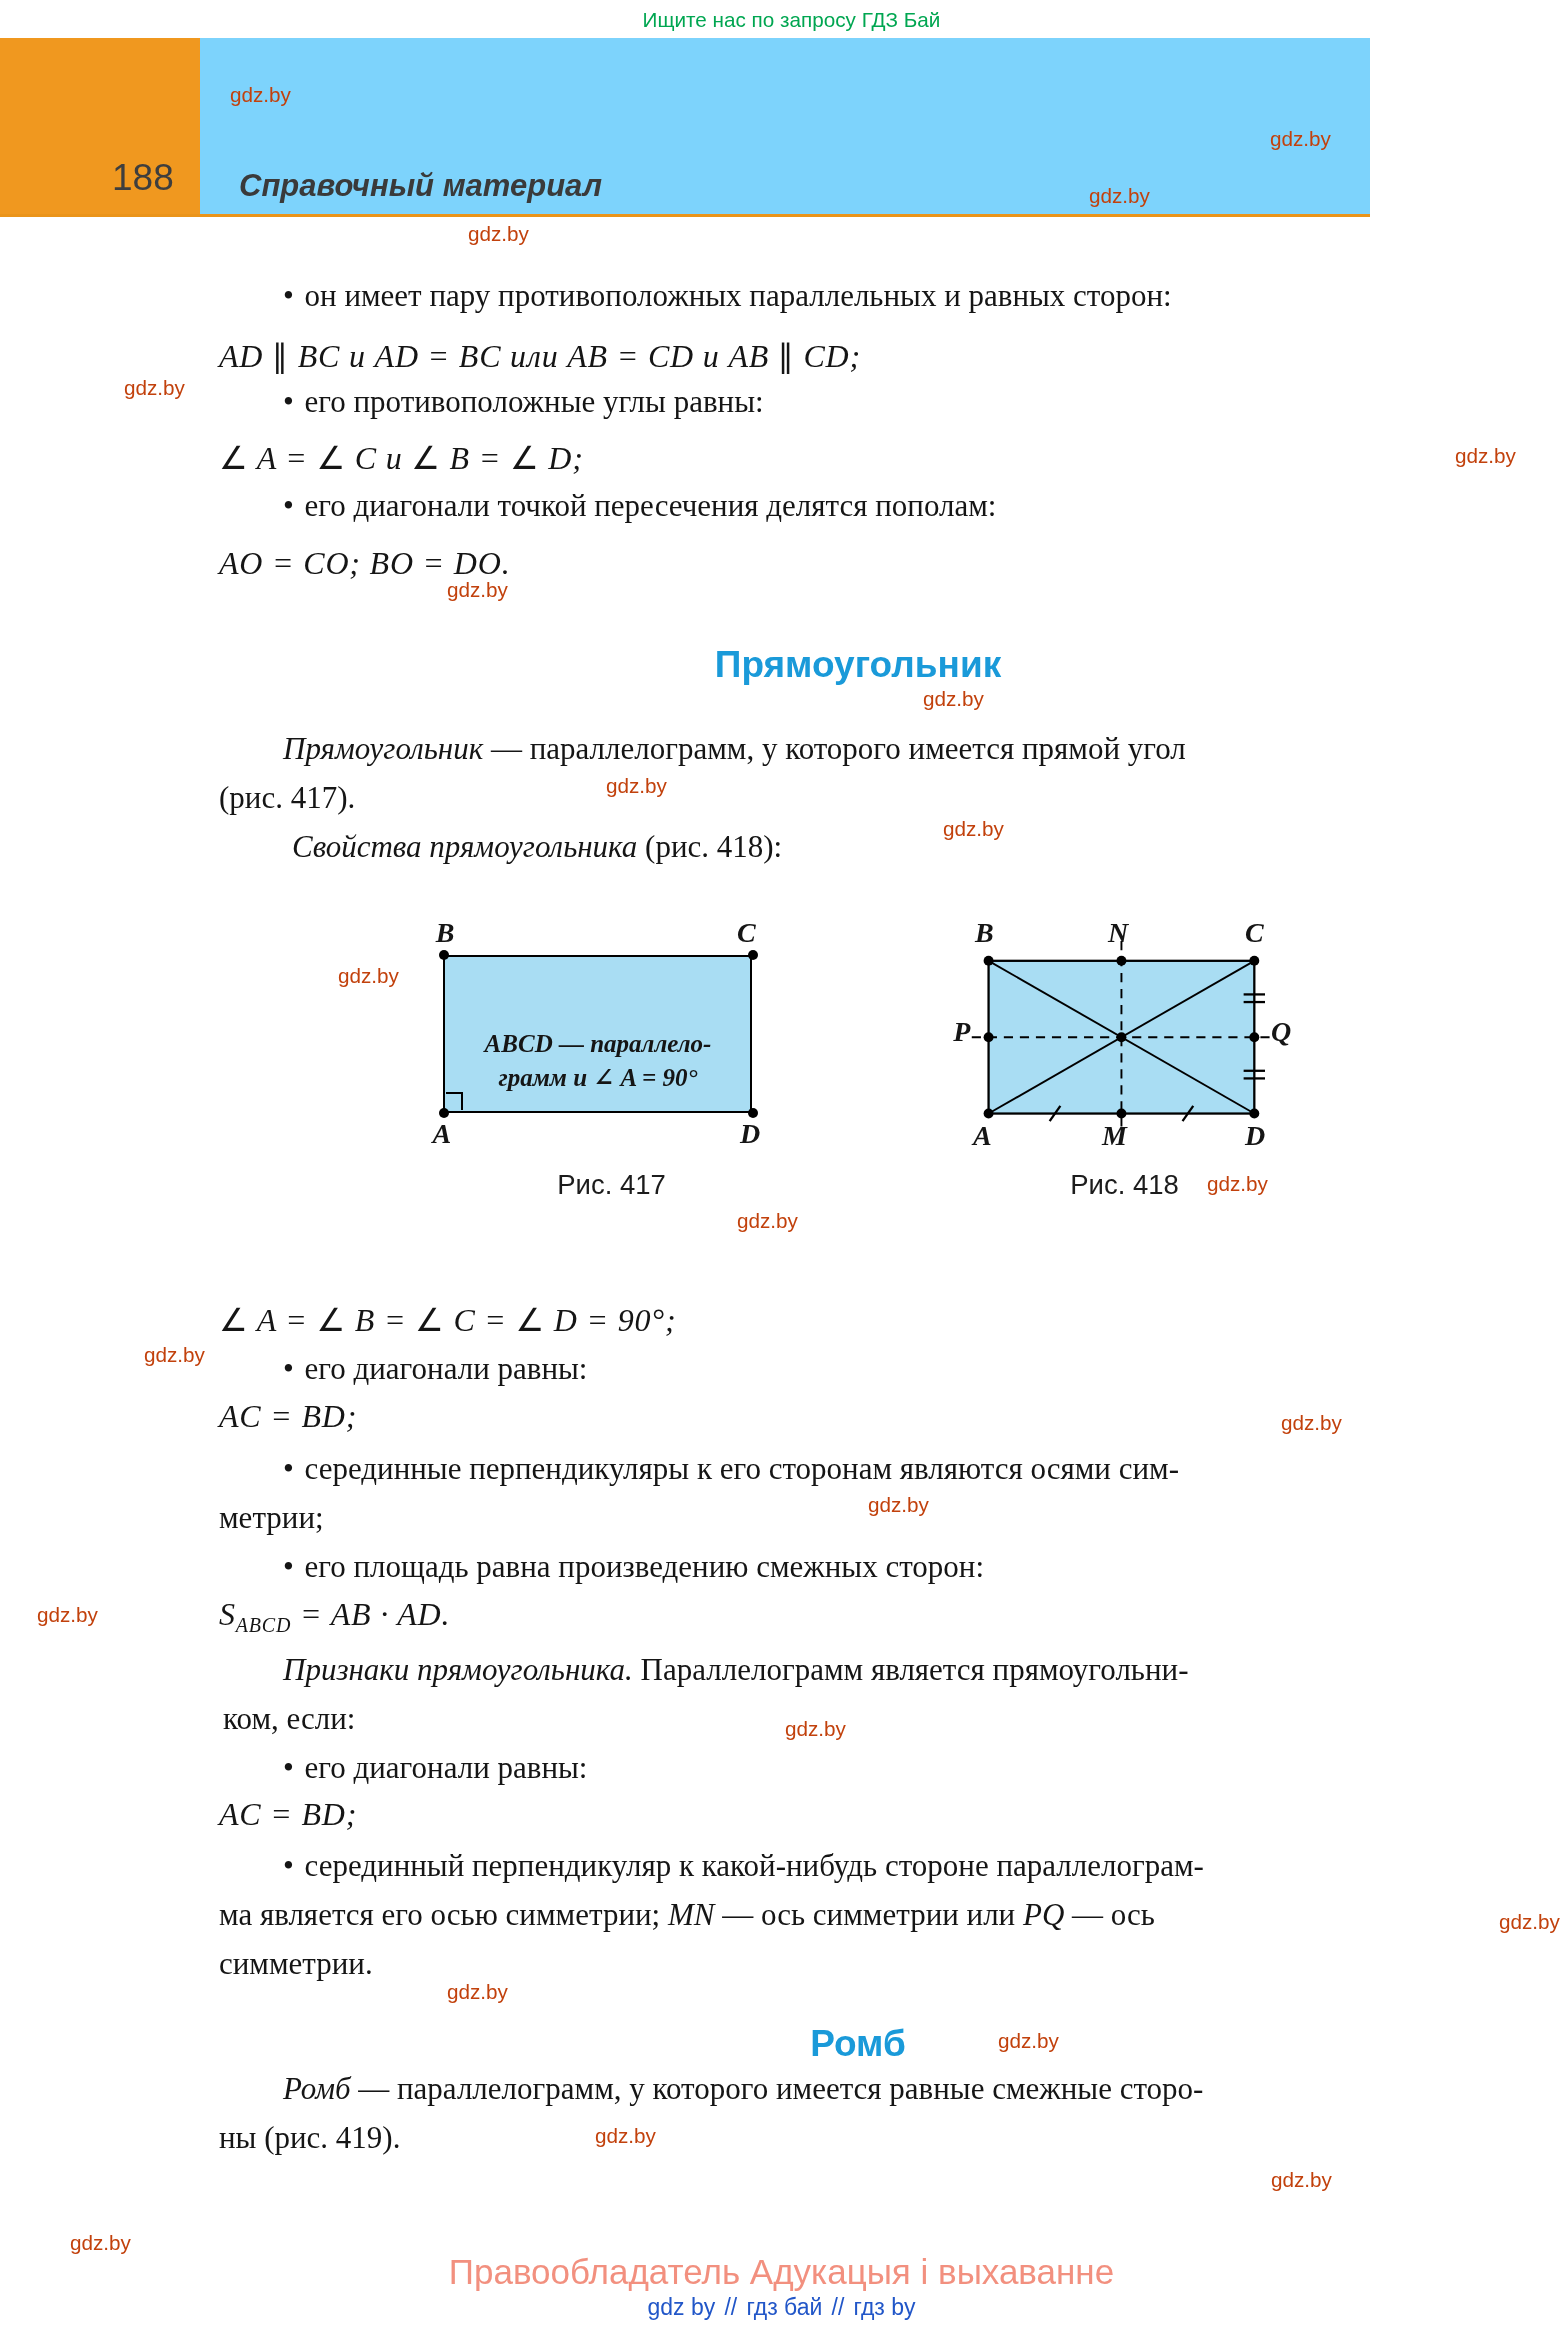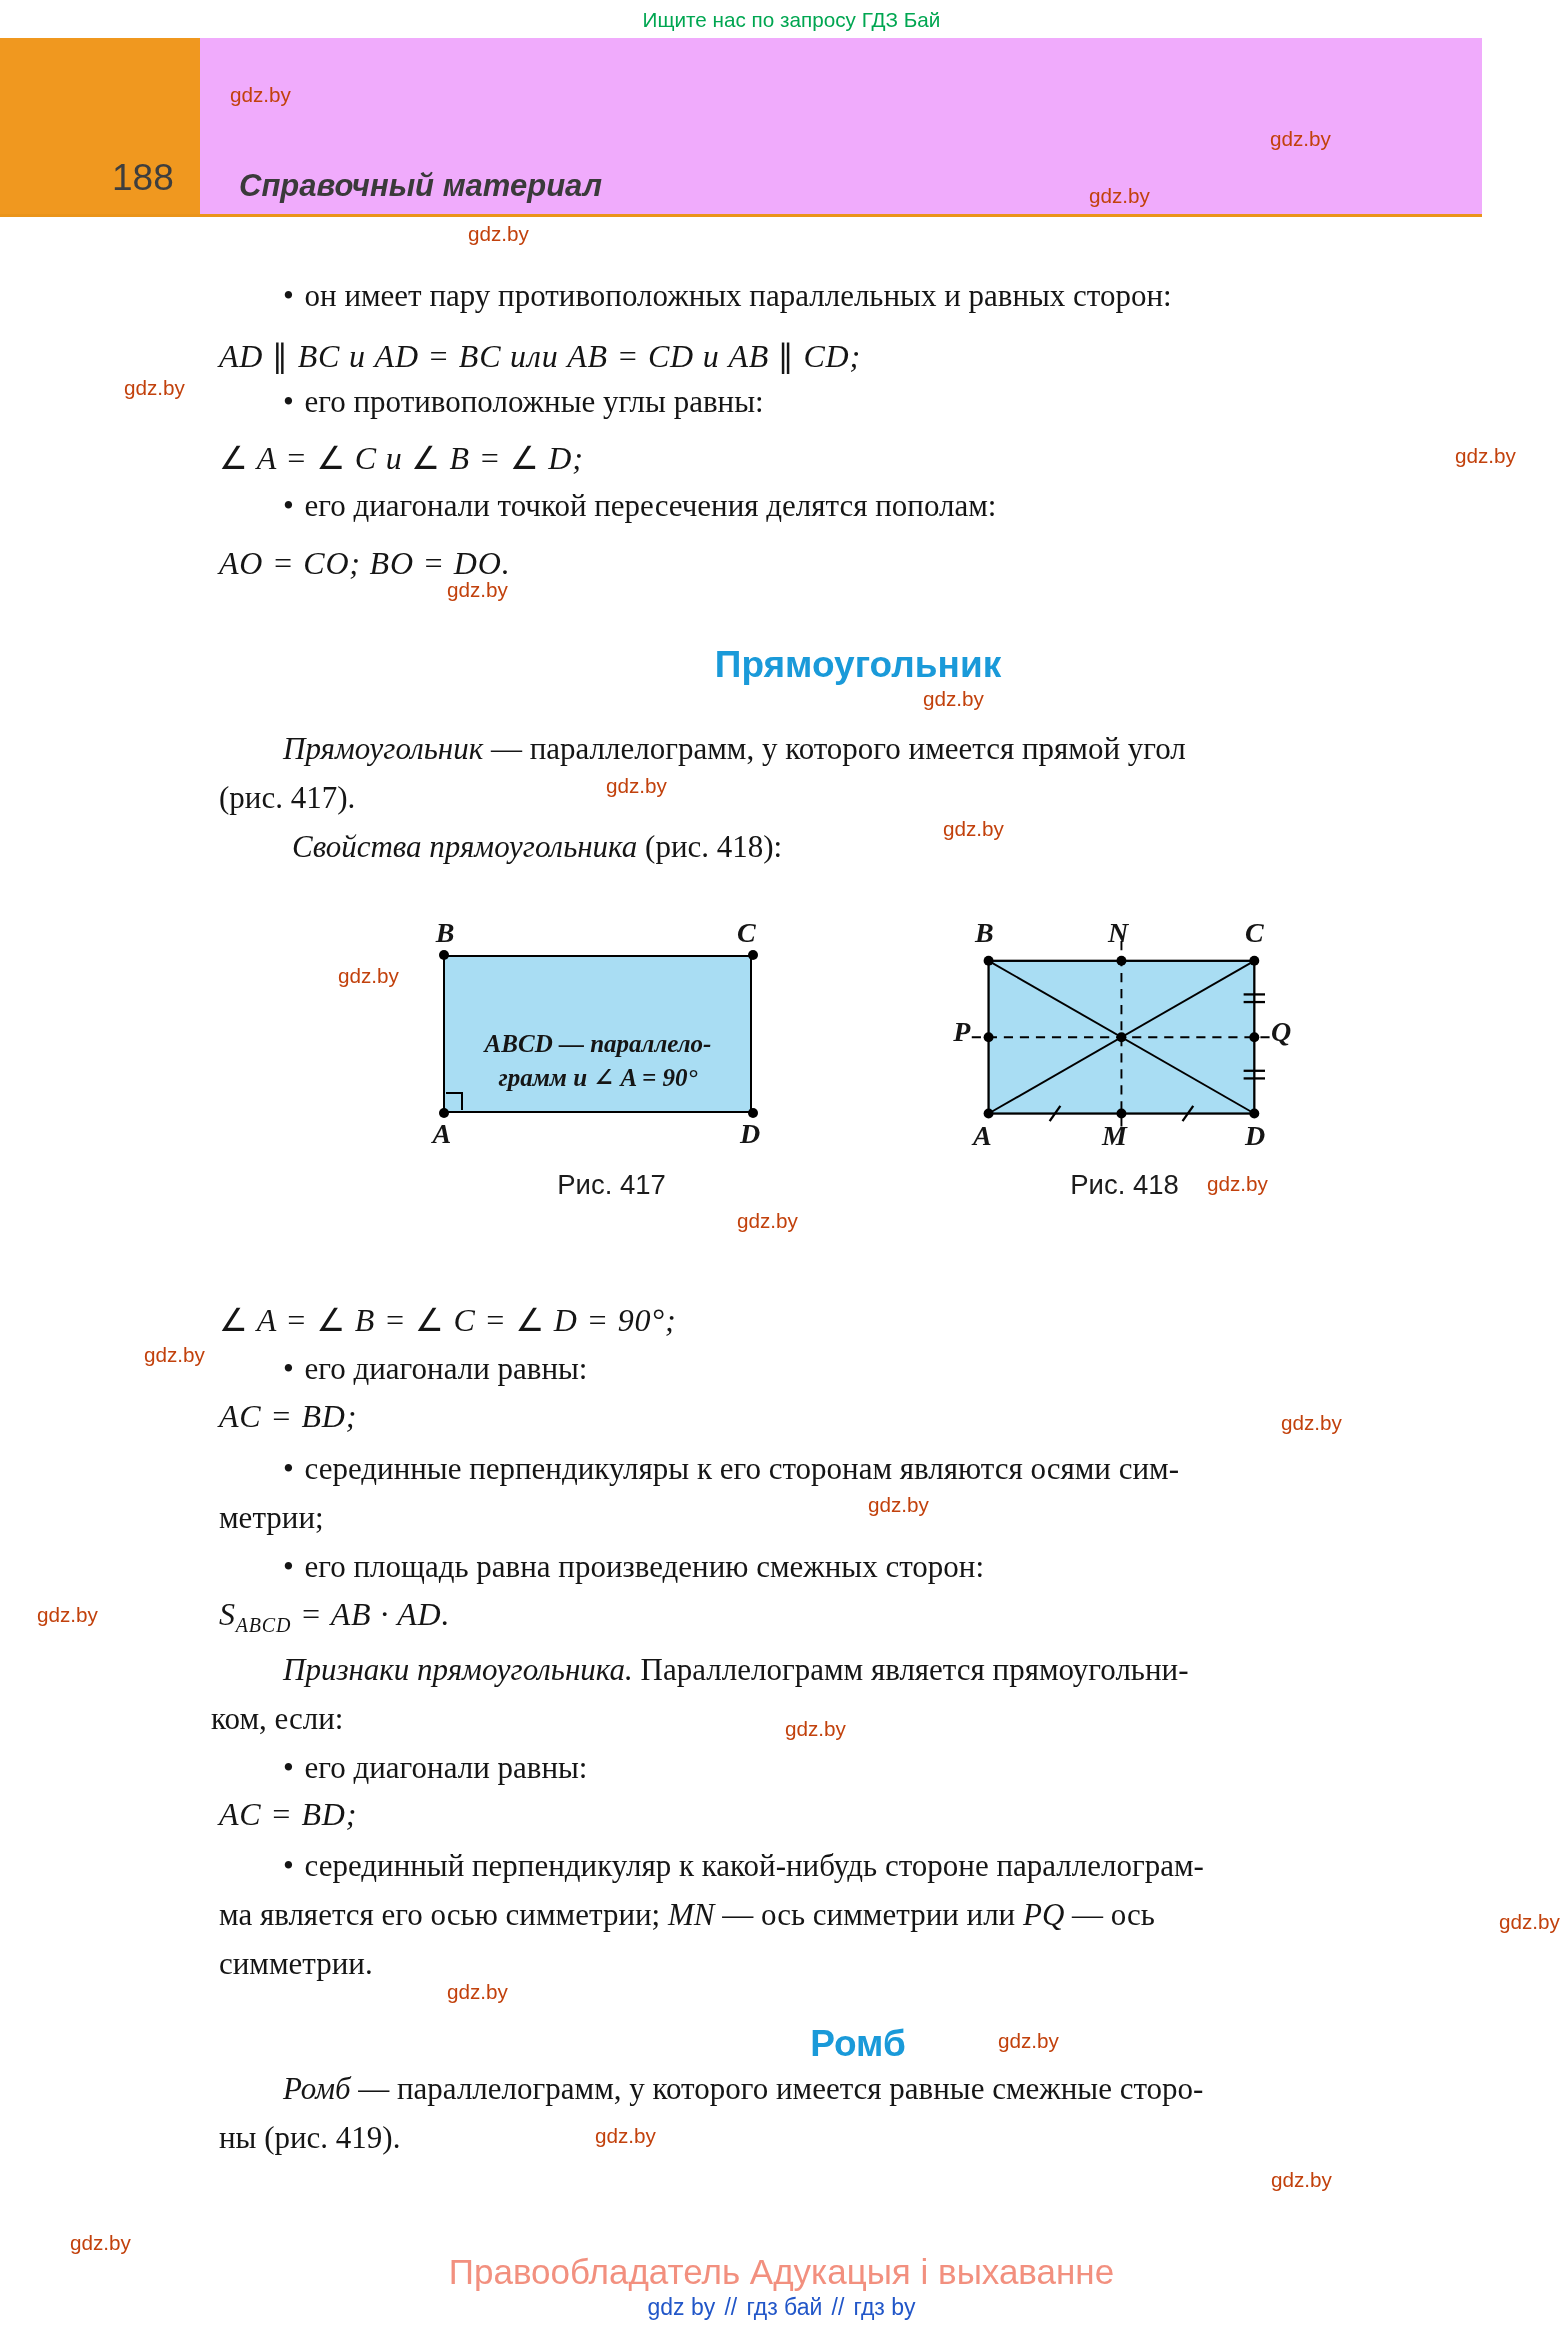--- a/index.html
+++ b/index.html
@@ -4,21 +4,21 @@
 <style>
   html,body{margin:0;padding:0;background:#fff;}
   .page{position:relative;width:1563px;height:2330px;background:#ffffff;overflow:hidden;
         font-family:"Liberation Serif","DejaVu Serif",serif;color:#151515;}
 
   
   .promo{position:absolute;top:7.7px;left:0;width:100%;text-align:center;
          font-family:"Liberation Sans",sans-serif;font-size:20.7px;color:#00a651;margin-left:10px;}
 
   
-  .header{position:absolute;top:38px;left:0;width:1482px;height:176px;background:#f0abfc;
+  .header{position:absolute;top:38px;left:0;width:1370px;height:176px;background:#7dd3fc;
           border-bottom:3.8px solid #ea941a;}
   .header-left{position:absolute;top:0;left:0;width:200px;height:176px;background:#f0981f;}
   .page-num{position:absolute;top:119px;left:112px;font-family:"Liberation Sans",sans-serif;
             font-size:37px;color:#3e3e3e;}
   .section-title{position:absolute;top:130px;left:239px;font-family:"Liberation Sans",sans-serif;
                  font-style:italic;font-weight:bold;font-size:31px;color:#3a3a3a;}
 
   
   .wm{position:absolute;font-family:"Liberation Sans",sans-serif;font-size:20.7px;color:#c2410c;white-space:nowrap;}
 
@@ -181,21 +181,21 @@
   <div class="line" style="left:283px;top:1548px">
     <span class="b">•</span><span>его площадь равна произведению смежных сторон:</span>
   </div>
   <div class="formula" style="top:1596px">
     <span>S</span><sub class="ssub">ABCD</sub><span> = AB · AD.</span>
   </div>
 
   <div class="line" style="left:283px;top:1651px">
     <span class="it">Признаки прямоугольника.</span><span> Параллелограмм является прямоугольни-</span>
   </div>
-  <div class="line" style="left:211px;top:1700px">ком, если:</div>
+  <div class="line" style="left:223px;top:1700px">ком, если:</div>
   <div class="line" style="left:283px;top:1749px">
     <span class="b">•</span><span>его диагонали равны:</span>
   </div>
   <div class="formula" style="top:1796px">AC = BD;</div>
   <div class="line" style="left:283px;top:1847px">
     <span class="b">•</span><span>серединный перпендикуляр к какой-нибудь стороне параллелограм-</span>
   </div>
   <div class="line" style="left:219px;top:1896px">
     <span>ма является его осью симметрии; </span><span class="it">MN</span><span> — ось симметрии или </span><span class="it">PQ</span><span> — ось</span>
   </div>

